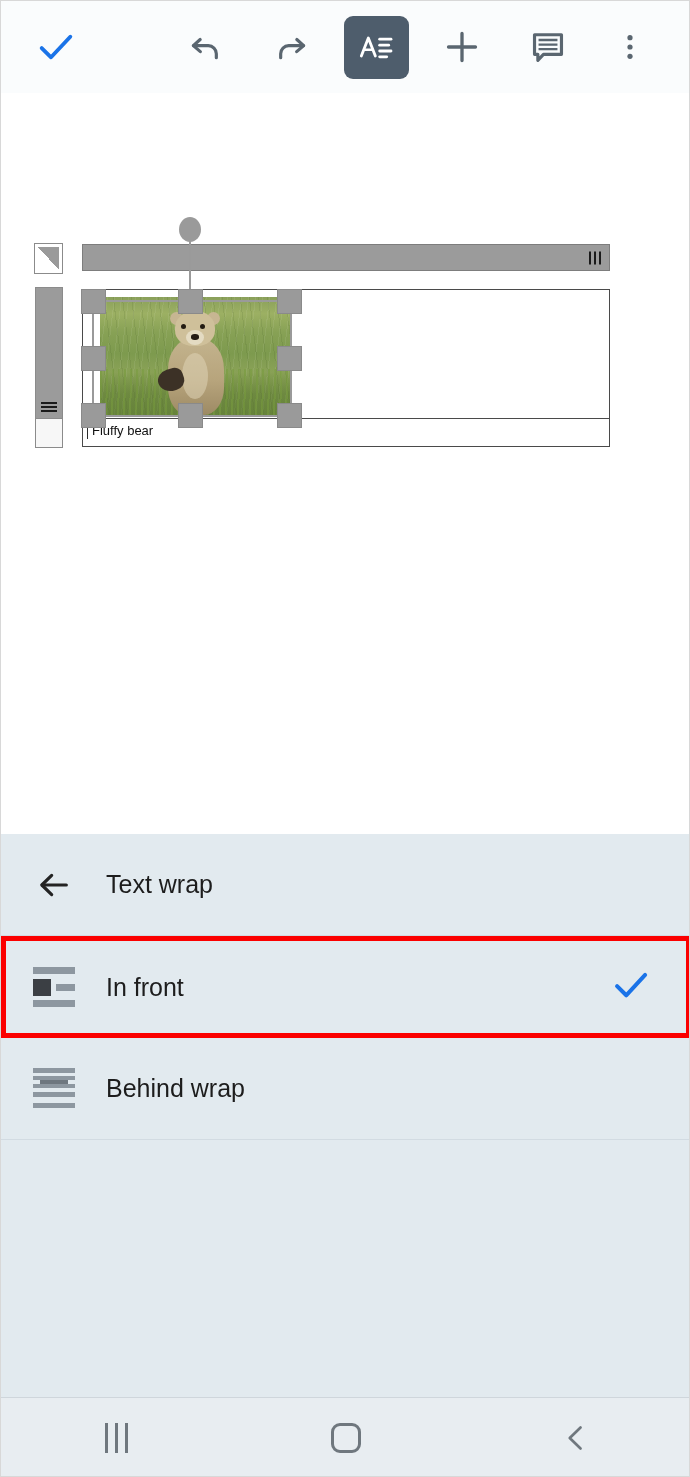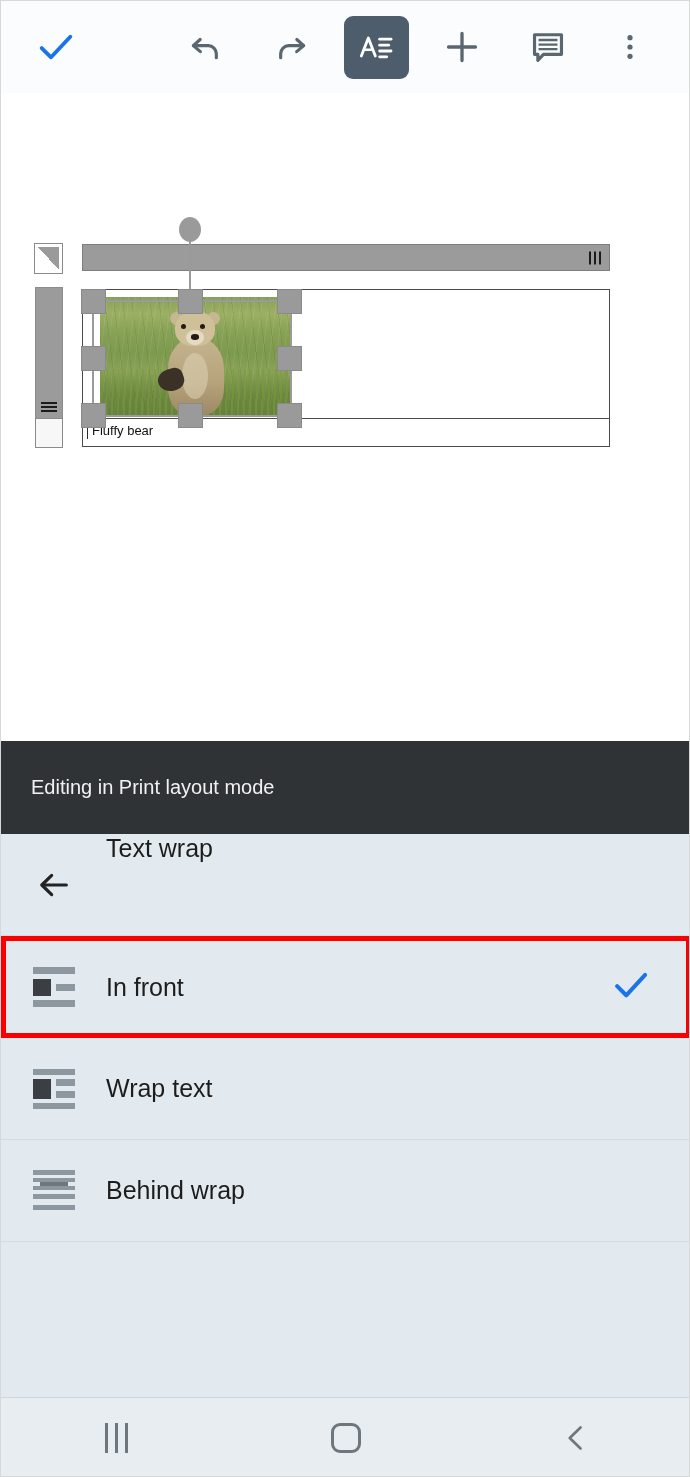--- a/index.html
+++ b/index.html
@@ -278,20 +278,21 @@
     position: absolute;
     left: 0; top: 833px;
     width: 690px; height: 563px;
     background: #e2eaef;
     overflow: hidden;
   }
   .sheet-header {
     position: relative;
     height: 102px;
     display: flex;
+    align-items: center;
     border-bottom: 1px solid #d2dbe2;
   }
   .sheet-header .back { width: 105px; display:flex; align-items:center; justify-content:center; }
   .sheet-title {
     font-size: 25px;
     color: #1d1d1d;
     font-family: "Liberation Sans", sans-serif;
   }
 
   .opt {
@@ -483,23 +484,20 @@
     <div class="sel-handle" style="left:80px;  top:196px;"></div>
     <div class="sel-handle" style="left:177px; top:196px;"></div>
     <div class="sel-handle" style="left:276px; top:196px;"></div>
     <div class="sel-handle" style="left:80px;  top:253px;"></div>
     <div class="sel-handle" style="left:276px; top:253px;"></div>
     <div class="sel-handle" style="left:80px;  top:310px;"></div>
     <div class="sel-handle" style="left:177px; top:310px;"></div>
     <div class="sel-handle" style="left:276px; top:310px;"></div>
   </div>
 
-  <div class="toast">
-    <div class="toast-text">Editing in Print layout mode</div>
-  </div>
 
   <div class="sheet">
 
     <div class="sheet-header">
       <div class="back">
         <svg width="40" height="40" viewBox="0 0 24 24">
           <path d="M19.4 12 H4.9" stroke="#232323" stroke-width="1.9" stroke-linecap="round"></path>
           <path d="M10.6 6.2 L4.7 12 L10.6 17.8" fill="none" stroke="#232323" stroke-width="1.9" stroke-linecap="round" stroke-linejoin="round"></path>
         </svg>
       </div>
@@ -516,32 +514,20 @@
         </div>
       </div>
       <div class="opt-label">In front</div>
       <div class="opt-check">
         <svg width="44" height="44" viewBox="0 0 24 24">
           <path d="M4.4 12.6 L9.4 17.6 L19.7 6.5" fill="none" stroke="#1a73e8" stroke-width="2.2" stroke-linecap="round" stroke-linejoin="round"></path>
         </svg>
       </div>
     </div>
 
-    <div class="opt">
-      <div class="opt-icon">
-        <div class="mi">
-          <span style="left:2px; top:3px;  width:42px; height:6px;"></span>
-          <span class="dark" style="left:2px; top:13px; width:18px; height:20px;"></span>
-          <span style="left:25px; top:13px; width:19px; height:7px;"></span>
-          <span style="left:25px; top:25px; width:19px; height:7px;"></span>
-          <span style="left:2px; top:37px; width:42px; height:6px;"></span>
-        </div>
-      </div>
-      <div class="opt-label">Wrap text</div>
-    </div>
 
 
     <div class="opt">
       <div class="opt-icon">
         <div class="mi">
           <span style="left:2px; top:2px;  width:42px; height:5px;"></span>
           <span style="left:9px; top:10px; width:28px; height:12px; background:#6e777f;"></span>
           <span style="left:2px; top:10px; width:42px; height:4px;"></span>
           <span style="left:2px; top:18px; width:42px; height:4px;"></span>
           <span style="left:2px; top:26px; width:42px; height:5px;"></span>

